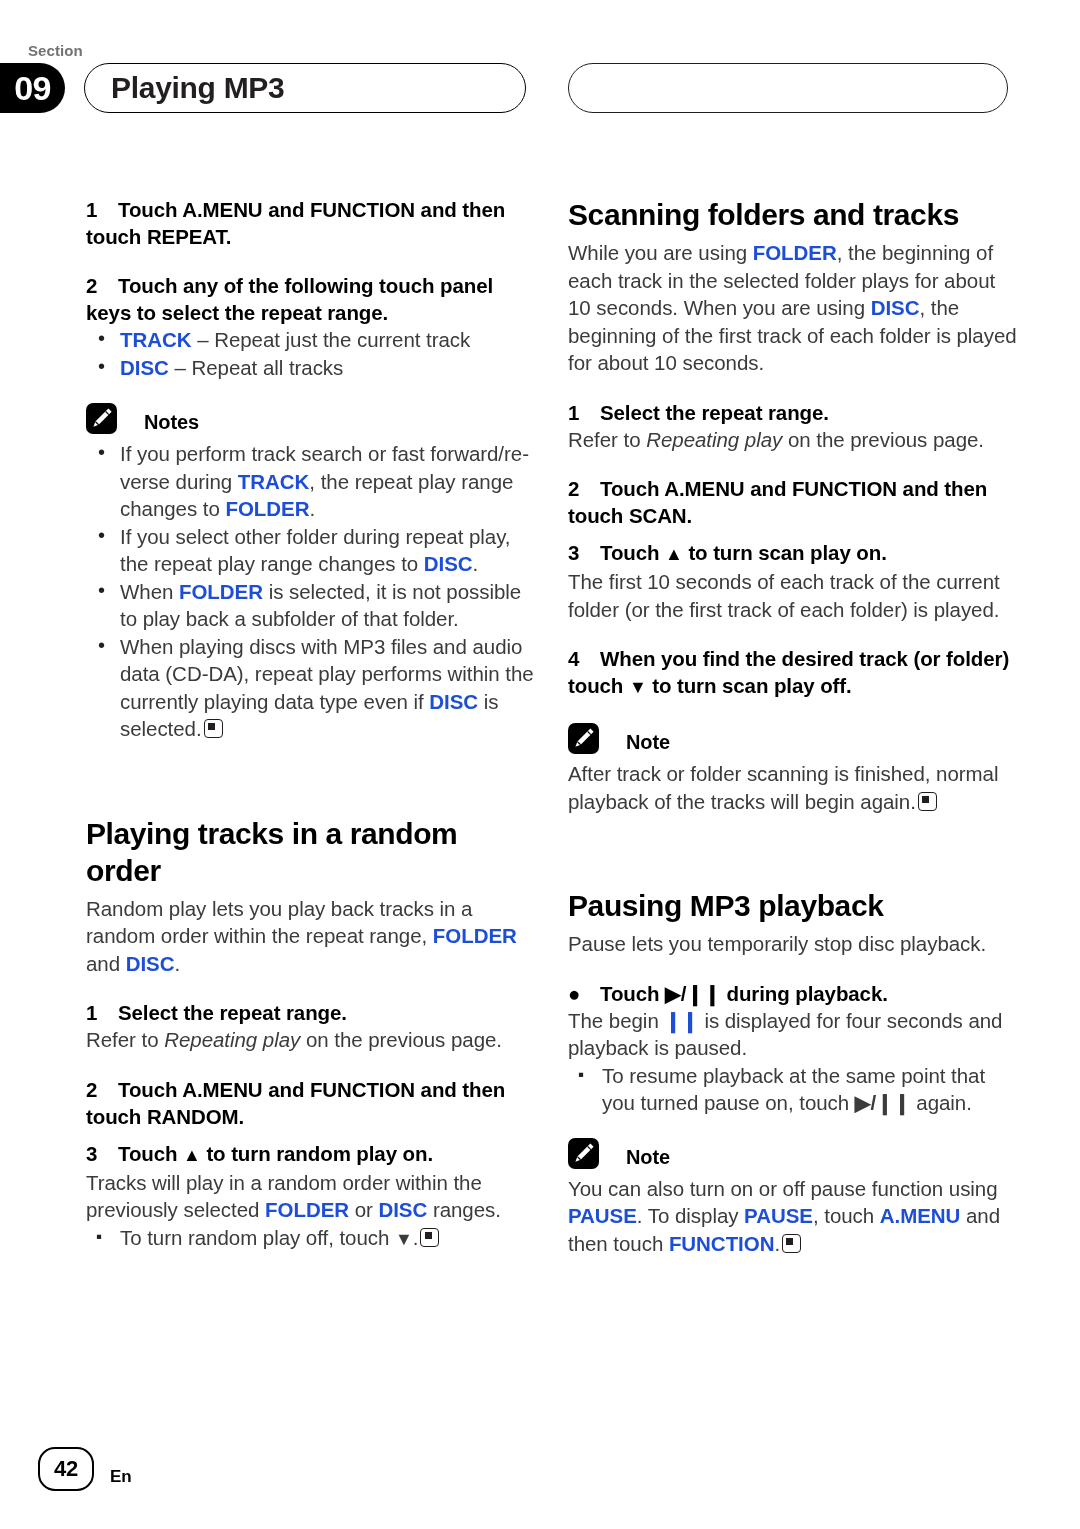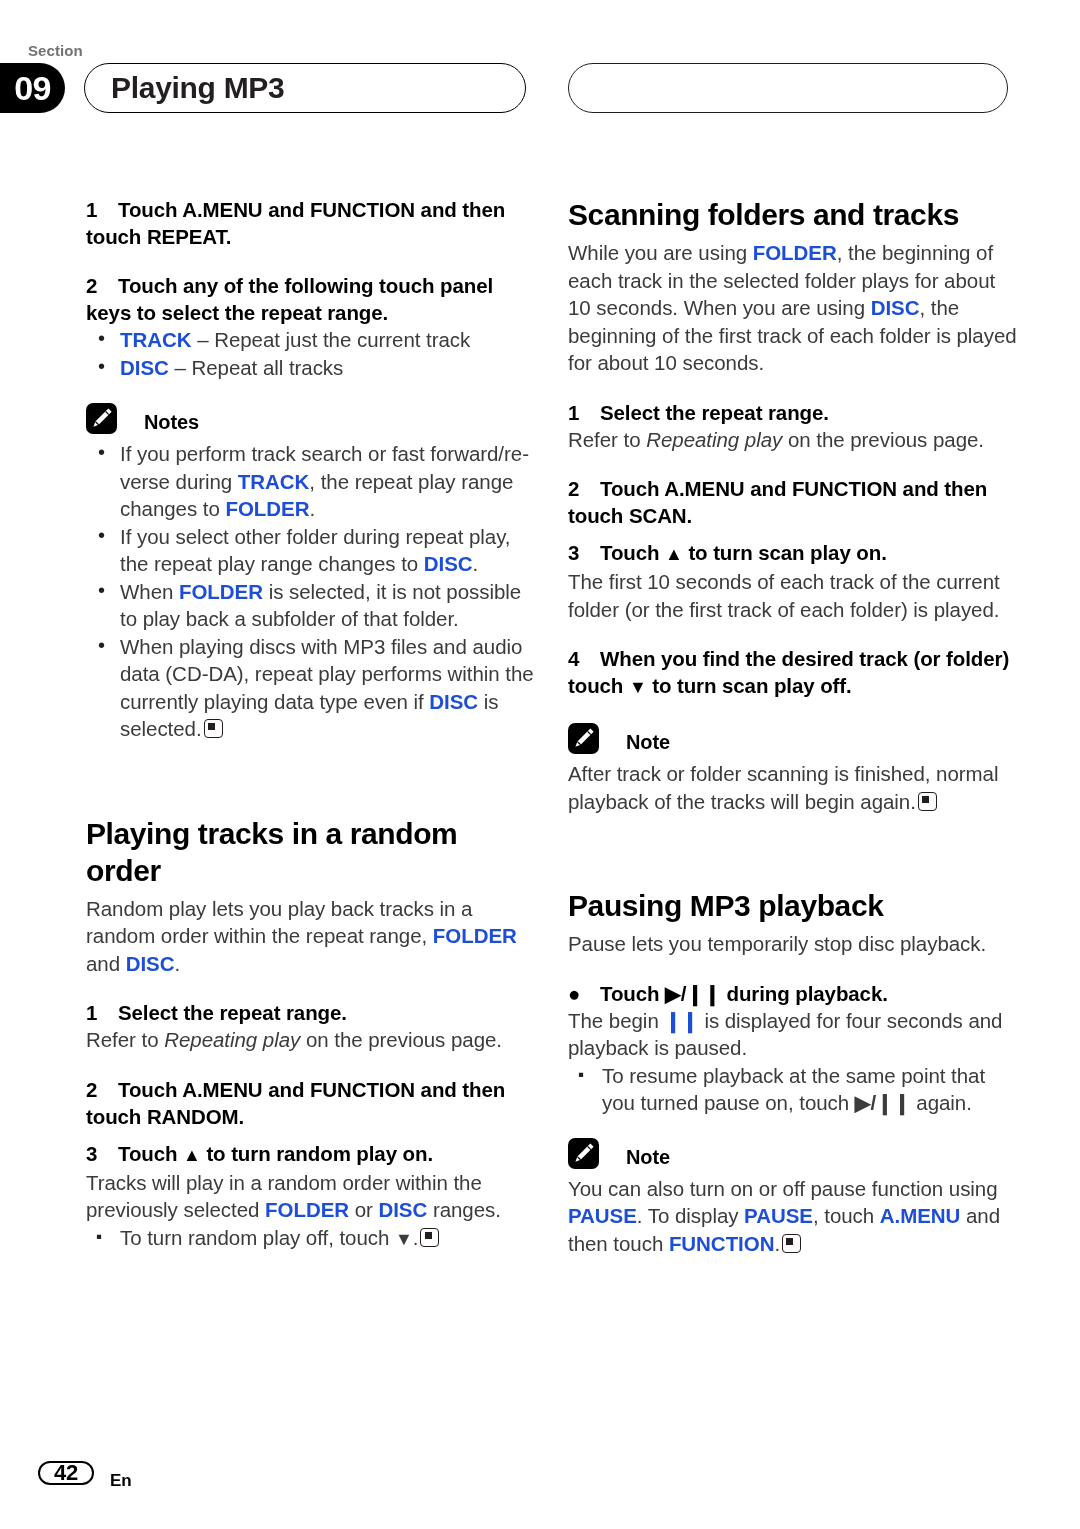--- a/index.html
+++ b/index.html
@@ -213,21 +213,21 @@
   .page-footer {
     position: absolute;
     left: 38px;
     bottom: 38px;
     display: flex;
     align-items: center;
     gap: 16px;
   }
   .page-num {
     width: 56px;
-    height: 24px;
+    height: 44px;
     border: 2.2px solid #000;
     border-radius: 17px;
     box-sizing: border-box;
     display: flex;
     align-items: center;
     justify-content: center;
     font-size: 22px;
     font-weight: bold;
     color: #000;
     letter-spacing: -0.3px;

